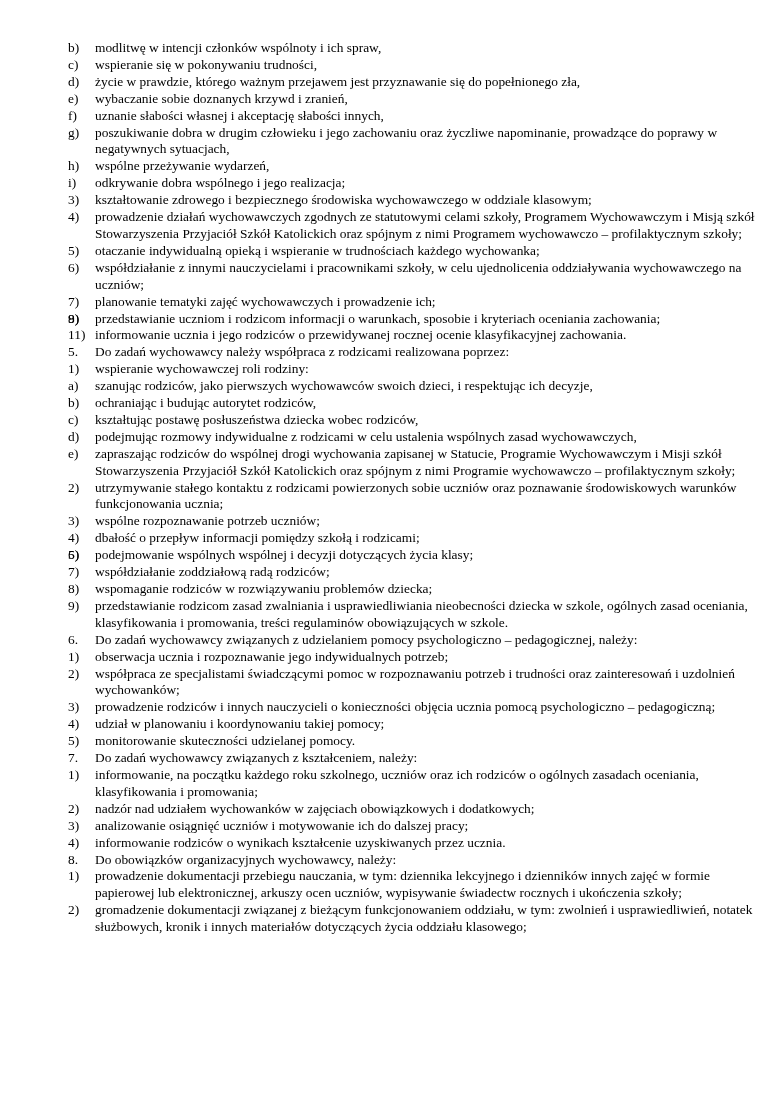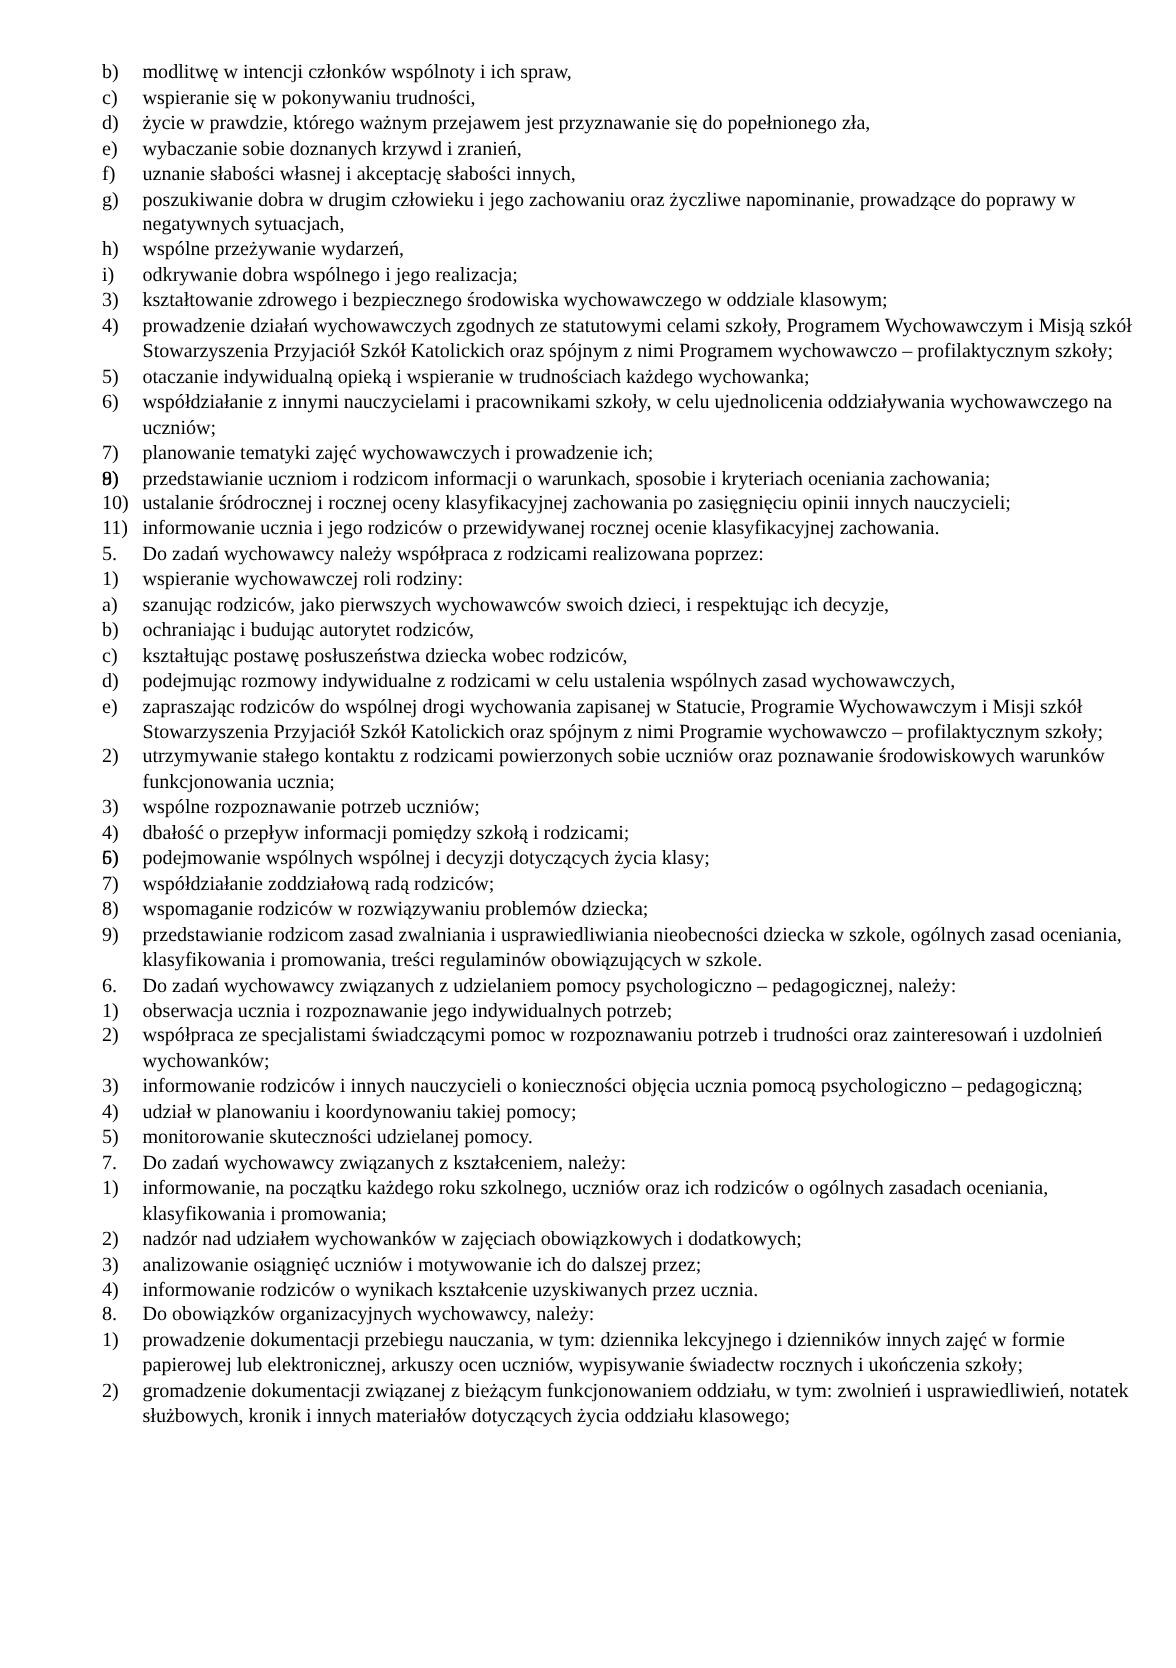--- a/index.html
+++ b/index.html
@@ -95,24 +95,20 @@
     <span class="txt">planowanie tematyki zajęć wychowawczych i prowadzenie ich;</span>
   </div>
       <div class="li">
     <span class="lbl">8)</span>
   </div>
       <div class="li">
     <span class="lbl">9)</span>
     <span class="txt">przedstawianie uczniom i rodzicom informacji o warunkach, sposobie i kryteriach oceniania zachowania;</span>
   </div>
       <div class="li">
-    <span class="lbl">10)</span>
-    <span class="txt">ustalanie śródrocznej i rocznej oceny klasyfikacyjnej zachowania po zasięgnięciu opinii innych nauczycieli;</span>
-  </div>
-      <div class="li">
     <span class="lbl">11)</span>
     <span class="txt">informowanie ucznia i jego rodziców o przewidywanej rocznej ocenie klasyfikacyjnej zachowania.</span>
   </div>
       <div class="li">
     <span class="lbl">5.</span>
     <span class="txt">Do zadań wychowawcy należy współpraca z rodzicami realizowana poprzez:</span>
   </div>
       <div class="li">
     <span class="lbl">1)</span>
     <span class="txt">wspieranie wychowawczej roli rodziny:</span>
@@ -175,21 +171,21 @@
       <div class="li">
     <span class="lbl">1)</span>
     <span class="txt">obserwacja ucznia i rozpoznawanie jego indywidualnych potrzeb;</span>
   </div>
       <div class="li">
     <span class="lbl">2)</span>
     <span class="txt">współpraca ze specjalistami świadczącymi pomoc w rozpoznawaniu potrzeb i trudności oraz zainteresowań i uzdolnień wychowanków;</span>
   </div>
       <div class="li">
     <span class="lbl">3)</span>
-    <span class="txt">informowanie rodziców i innych nauczycieli o konieczności objęcia ucznia pomocą psychologiczno – pedagogiczną;</span>
+    <span class="txt">prowadzenie rodziców i innych nauczycieli o konieczności objęcia ucznia pomocą psychologiczno – pedagogiczną;</span>
   </div>
       <div class="li">
     <span class="lbl">4)</span>
     <span class="txt">udział w planowaniu i koordynowaniu takiej pomocy;</span>
   </div>
       <div class="li">
     <span class="lbl">5)</span>
     <span class="txt">monitorowanie skuteczności udzielanej pomocy.</span>
   </div>
       <div class="li">
@@ -199,21 +195,21 @@
       <div class="li">
     <span class="lbl">1)</span>
     <span class="txt">informowanie, na początku każdego roku szkolnego, uczniów oraz ich rodziców o ogólnych zasadach oceniania, klasyfikowania i promowania;</span>
   </div>
       <div class="li">
     <span class="lbl">2)</span>
     <span class="txt">nadzór nad  udziałem wychowanków w zajęciach obowiązkowych i dodatkowych;</span>
   </div>
       <div class="li">
     <span class="lbl">3)</span>
-    <span class="txt">analizowanie osiągnięć uczniów i motywowanie ich do dalszej przez;</span>
+    <span class="txt">analizowanie osiągnięć uczniów i motywowanie ich do dalszej pracy;</span>
   </div>
       <div class="li">
     <span class="lbl">4)</span>
     <span class="txt">informowanie rodziców o wynikach kształcenie uzyskiwanych przez ucznia.</span>
   </div>
       <div class="li">
     <span class="lbl">8.</span>
     <span class="txt">Do obowiązków organizacyjnych wychowawcy, należy:</span>
   </div>
       <div class="li">

